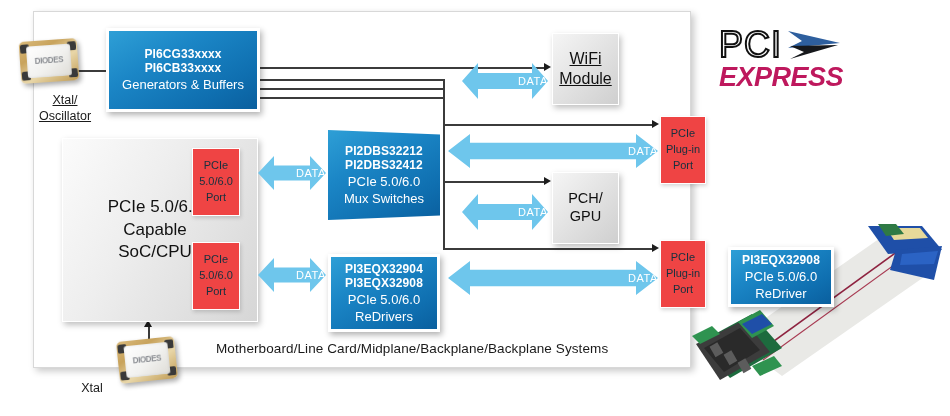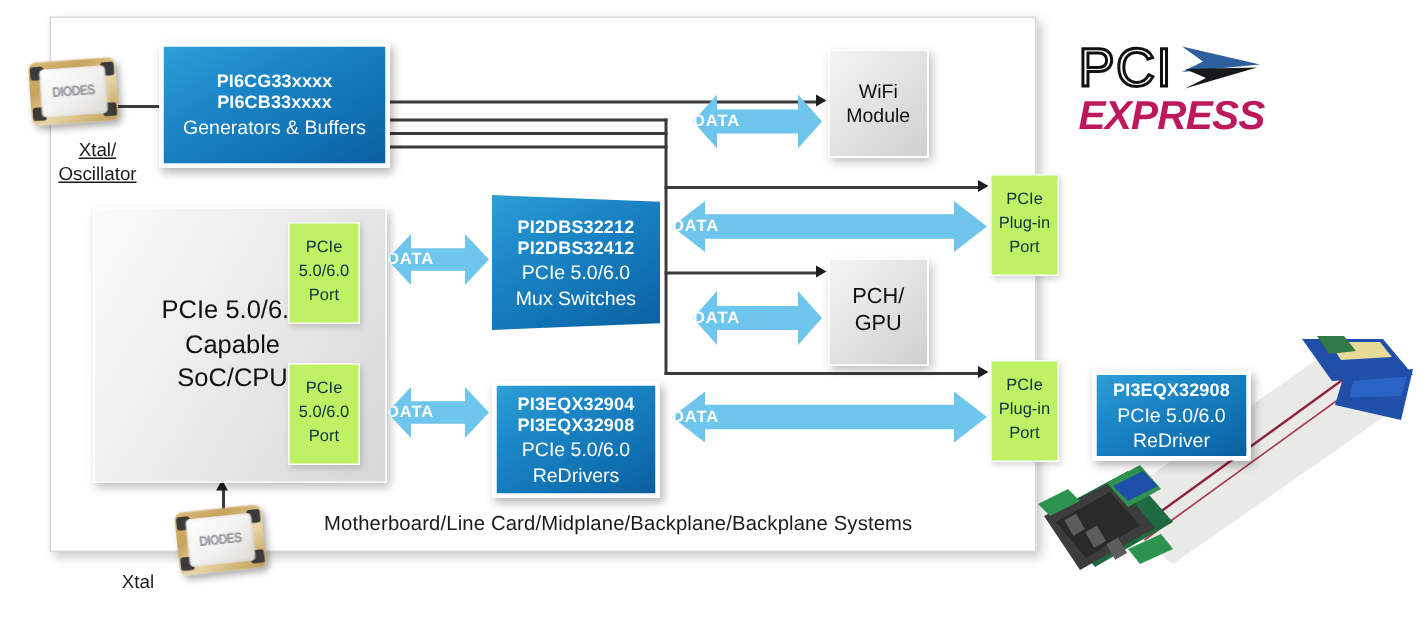--- a/index.html
+++ b/index.html
@@ -110,30 +110,31 @@
   }
   #soc-label {
     font-size: 17px;
     color: #111111;
     text-align: center;
     width: 160px;
     line-height: 1.35;
   }
   #wifi-box {
     left: 552px; top: 33px; width: 67px; height: 72px;
-    font-size: 13px;
+    font-size: 16px;
+    text-decoration: underline;
   }
   #pch-box {
     left: 552px; top: 172px; width: 67px; height: 72px;
     font-size: 14.5px;
   }
   
   .port-box {
     position: absolute;
-    background: #bef264;
+    background: #ef4444;
     border: 1px solid #ffffff;
     color: #14313f;
     text-align: center;
     display: flex;
     flex-direction: column;
     align-items: center;
     justify-content: center;
     box-sizing: border-box;
     font-size: 11px;
     line-height: 1.45;
@@ -141,26 +142,26 @@
   }
   #soc-port-1 { left: 192px; top: 148px; width: 48px; height: 68px; }
   #soc-port-2 { left: 192px; top: 242px; width: 48px; height: 68px; }
   #plugin-port-1 { left: 660px; top: 116px; width: 46px; height: 68px; }
   #plugin-port-2 { left: 660px; top: 240px; width: 46px; height: 68px; }
   
   .data-arrow {
     position: absolute;
     background: #6ec6ec;
     color: #ffffff;
-    font-weight: bold;
+    font-weight: normal;
     font-size: 11px;
     letter-spacing: 0.6px;
     display: flex;
     align-items: center;
-    justify-content: flex-start;
+    justify-content: flex-end;
     box-sizing: border-box;
   }
   .data-arrow > span { position: relative; top: 0px; }
   .arrow-lr {
     
     clip-path: polygon(
       0% 50%, 22px 0%, 22px 26%, calc(100% - 22px) 26%,
       calc(100% - 22px) 0%, 100% 50%, calc(100% - 22px) 100%,
       calc(100% - 22px) 74%, 22px 74%, 22px 100%);
   }

